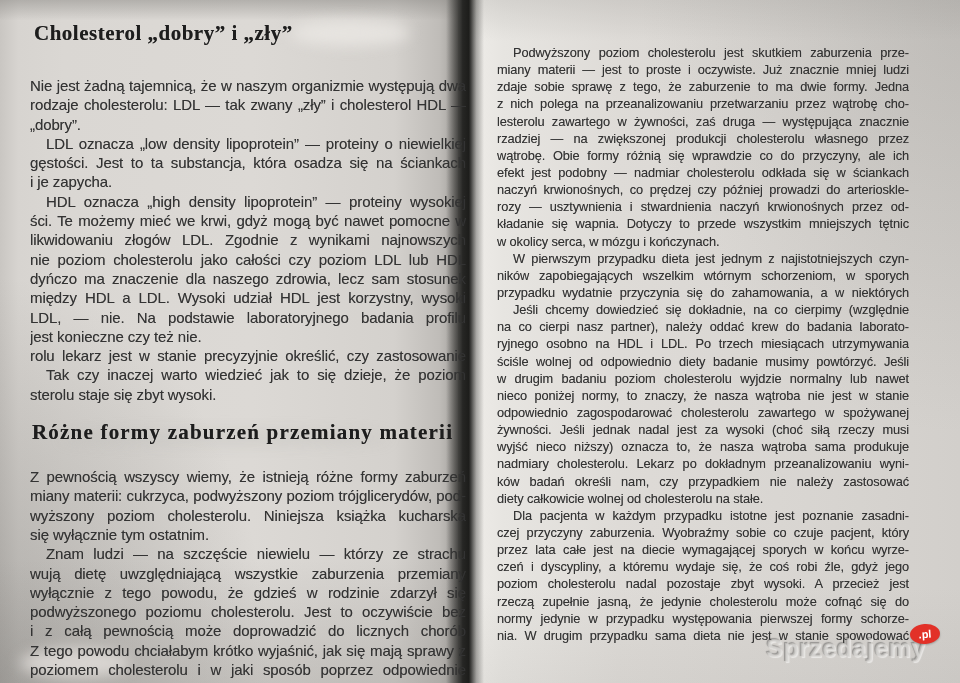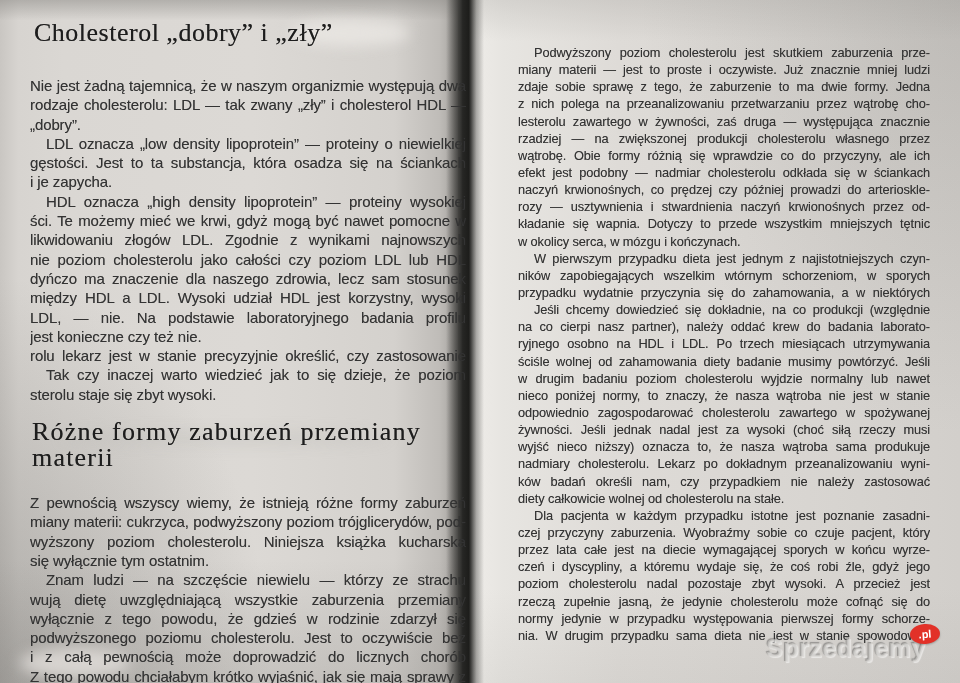--- a/index.html
+++ b/index.html
@@ -28,24 +28,24 @@
     background:linear-gradient(90deg, rgba(40,40,38,0) 0%, rgba(48,48,46,.5) 20%, #262624 44%, #1d1d1b 60%, rgba(40,40,38,.35) 80%, rgba(0,0,0,0) 100%);
   }
   
   .smudge{position:absolute;border-radius:50%;filter:blur(7px);z-index:2;}
   .smudge-a{left:290px;top:20px;width:120px;height:26px;background:rgba(236,234,230,.75);}
   .smudge-b{left:60px;top:430px;width:330px;height:16px;background:rgba(178,176,172,.22);}
   .smudge-c{left:20px;top:648px;width:110px;height:30px;background:rgba(226,223,219,.8);}
   
   .col{position:absolute;z-index:4;color:#333;}
   .col-left{left:30px;top:20px;width:436px;}
-  .col-right{left:497px;top:44px;width:412px;margin-left:21px;}
+  .col-right{left:497px;top:44px;width:412px;}
   .heading{
-    font-family:"Liberation Serif",serif;font-weight:400;color:#1d1d1d;
-    font-size:26px;line-height:26px;letter-spacing:.5px;
+    font-family:"Liberation Serif",serif;font-weight:700;color:#1d1d1d;
+    font-size:21px;line-height:26px;letter-spacing:.5px;
     text-shadow:0 0 .6px rgba(0,0,0,.5);
   }
   .h1{margin:0 0 30px 4px;}
   .h2{margin:15px 0 22px 2px;letter-spacing:1.2px;}
   .line{
     text-align:justify;text-align-last:justify;
     overflow:hidden;white-space:normal;
     text-shadow:0 0 .5px rgba(40,40,40,.45);
   }
   .col-left .line{font-size:15px;height:19.3px;line-height:19.3px;letter-spacing:-.1px;}
@@ -128,24 +128,24 @@
         <div class="line">rzadziej — na zwiększonej produkcji cholesterolu własnego przez</div>
         <div class="line">wątrobę. Obie formy różnią się wprawdzie co do przyczyny, ale ich</div>
         <div class="line">efekt jest podobny — nadmiar cholesterolu odkłada się w ściankach</div>
         <div class="line">naczyń krwionośnych, co prędzej czy później prowadzi do arterioskle-</div>
         <div class="line">rozy — usztywnienia i stwardnienia naczyń krwionośnych przez od-</div>
         <div class="line">kładanie się wapnia. Dotyczy to przede wszystkim mniejszych tętnic</div>
         <div class="line last">w okolicy serca, w mózgu i kończynach.</div>
         <div class="line" style="text-indent: 16px;">W pierwszym przypadku dieta jest jednym z najistotniejszych czyn-</div>
         <div class="line">ników zapobiegających wszelkim wtórnym schorzeniom, w sporych</div>
         <div class="line">przypadku wydatnie przyczynia się do zahamowania, a w niektórych</div>
-        <div class="line" style="text-indent: 16px;">Jeśli chcemy dowiedzieć się dokładnie, na co produkcji (względnie</div>
+        <div class="line" style="text-indent: 16px;">Jeśli chcemy dowiedzieć się dokładnie, na co cierpimy (względnie</div>
         <div class="line">na co cierpi nasz partner), należy oddać krew do badania laborato-</div>
         <div class="line">ryjnego osobno na HDL i LDL. Po trzech miesiącach utrzymywania</div>
-        <div class="line">ściśle wolnej od zahamowania diety badanie musimy powtórzyć. Jeśli</div>
+        <div class="line">ściśle wolnej od odpowiednio diety badanie musimy powtórzyć. Jeśli</div>
         <div class="line">w drugim badaniu poziom cholesterolu wyjdzie normalny lub nawet</div>
         <div class="line">nieco poniżej normy, to znaczy, że nasza wątroba nie jest w stanie</div>
         <div class="line">odpowiednio zagospodarować cholesterolu zawartego w spożywanej</div>
         <div class="line">żywności. Jeśli jednak nadal jest za wysoki (choć siłą rzeczy musi</div>
         <div class="line">wyjść nieco niższy) oznacza to, że nasza wątroba sama produkuje</div>
         <div class="line">nadmiary cholesterolu. Lekarz po dokładnym przeanalizowaniu wyni-</div>
         <div class="line">ków badań określi nam, czy przypadkiem nie należy zastosować</div>
         <div class="line last">diety całkowicie wolnej od cholesterolu na stałe.</div>
         <div class="line" style="text-indent: 16px;">Dla pacjenta w każdym przypadku istotne jest poznanie zasadni-</div>
         <div class="line">czej przyczyny zaburzenia. Wyobraźmy sobie co czuje pacjent, który</div>

